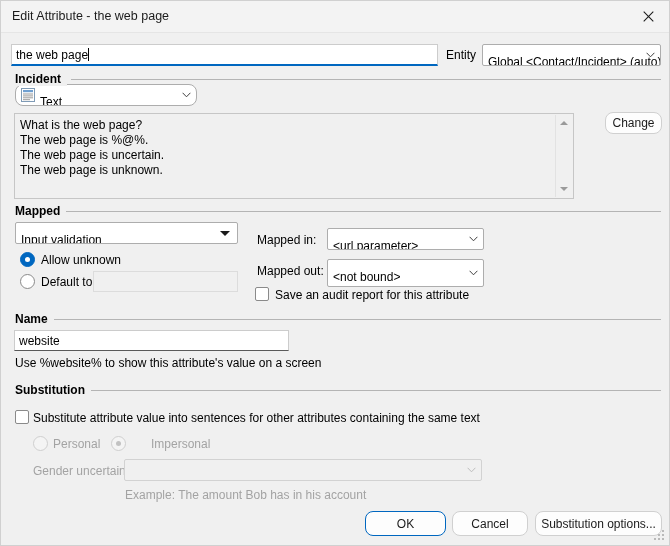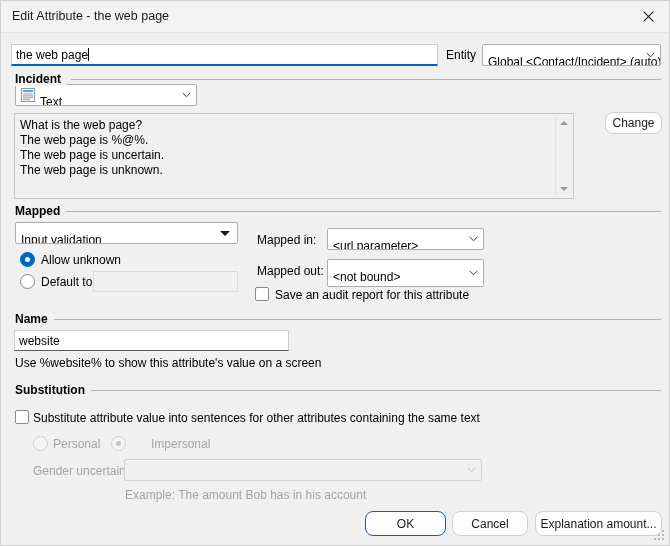--- a/index.html
+++ b/index.html
@@ -120,21 +120,21 @@
   }
 
   .combo-icon {
     position: absolute;
     left: 5px;
     top: 50%;
     margin-top: -7px;
     width: 14px;
     height: 14px;
   }
-  .combo.with-icon { padding-left: 24px; }
+  .combo.with-icon { padding-left: 24px; border-radius: 8px; }
 
   .btn {
     position: absolute;
     box-sizing: border-box;
     background: #fdfdfd;
     border: 1px solid #d0d0d0;
     border-radius: 8px;
     font-family: "Liberation Sans", sans-serif;
     font-size: 12px;
     color: #1b1b1b;
@@ -412,21 +412,21 @@
   </div>
   <div class="lbl dim" style="left:124px; top:487px;">Example: The amount Bob has in his account</div>
 
   <div class="btn default" style="left:364px; top:510px; width:81px; height:25px;">
     <span>OK</span>
   </div>
   <div class="btn" style="left:451px; top:510px; width:76px; height:25px;">
     <span>Cancel</span>
   </div>
   <div class="btn" style="left:534px; top:510px; width:127px; height:25px;">
-    <span>Explanation amount...</span>
+    <span>Substitution options...</span>
   </div>
 
   <div class="grip">
     <i style="left:8px;top:0px;"></i>
     <i style="left:4px;top:4px;"></i>
       <i style="left:8px;top:4px;"></i>
     <i style="left:0px;top:8px;"></i>
       <i style="left:4px;top:8px;"></i>
       <i style="left:8px;top:8px;"></i>
   </div>

